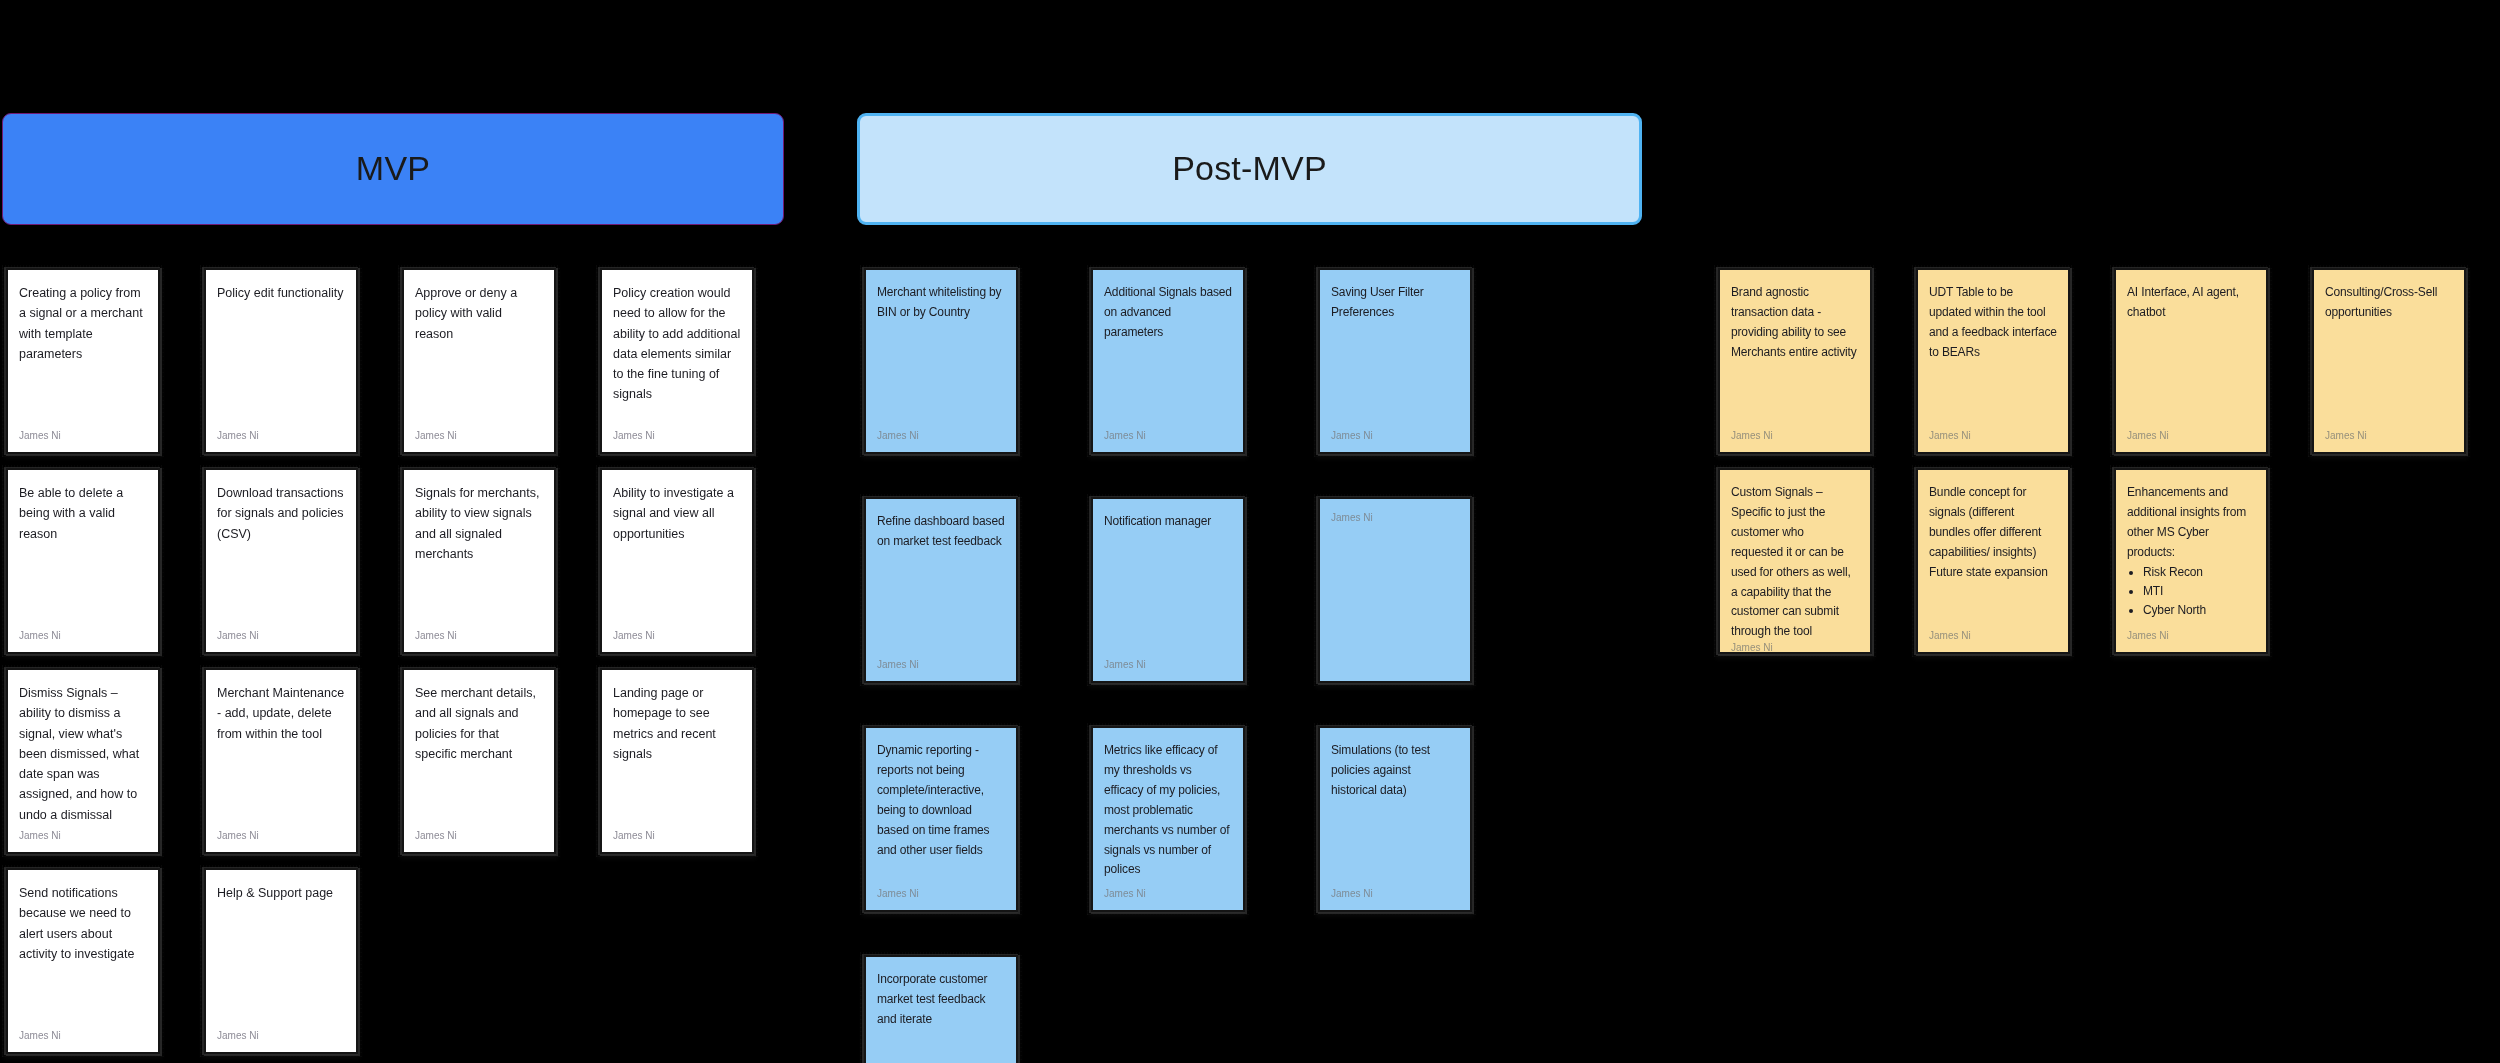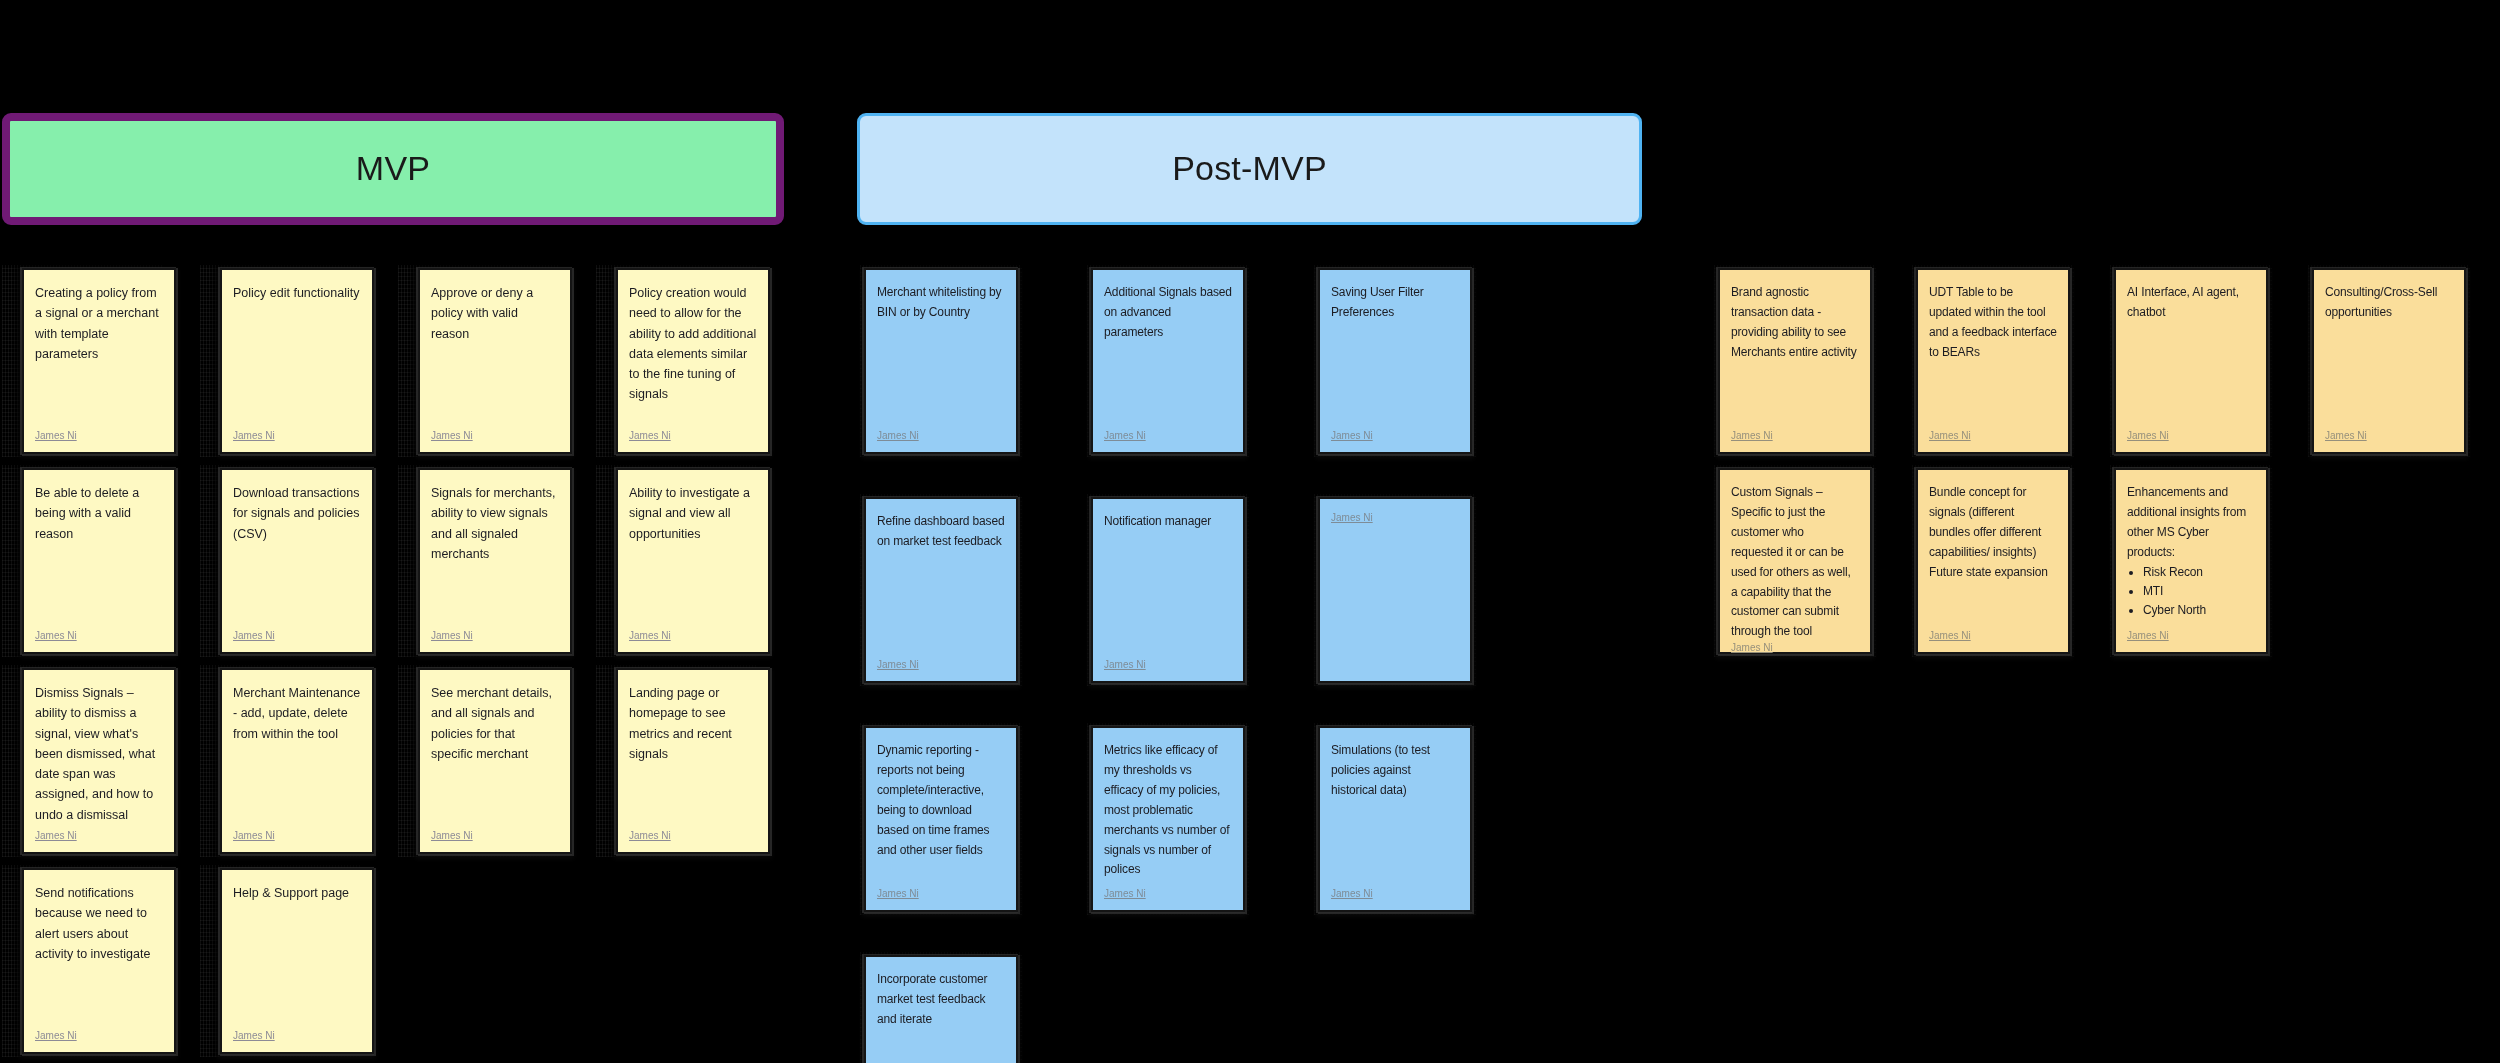--- a/index.html
+++ b/index.html
@@ -39,22 +39,22 @@
     font-size: 34px;
     font-weight: 400;
     color: #1a1a1a;
     letter-spacing: 0.2px;
     line-height: 1.1;
   }
 
   #hdr-mvp {
     left: 2px;
     width: 782px;
-    background: #86efac;
-    border: 8px solid #701a75;
+    background: #3b82f6;
+    border: 1px solid #701a75;
   }
   #hdr-post {
     left: 857px;
     width: 785px;
     background: #C3E3FB;
     border: 3px solid #4FB3F2;
   }
   #hdr-north {
     left: 1718px;
     width: 782px;
@@ -133,25 +133,24 @@
     margin: 0;
     padding-left: 16px;
   }
   .note-text li { line-height: 1.6; }
 
   .note-author {
     font-size: 10px;
     color: #8f8f96;
     line-height: 1.2;
     padding-bottom: 2px;
-    text-decoration: underline;
-  }
-
-  
-  .note.purple { background: #fef9c3; margin-left: 16px; }
+  }
+
+  
+  .note.purple { background: #ffffff; }
   .note.blue   { background: #96CDF5; }
   .note.yellow { background: #FADE9B; }
 
   .note.purple .note-author { color: #8d8b96; }
   .note.blue   .note-author { color: #7e8c97; }
   .note.yellow .note-author { color: #96907c; }
 
   
   #notes-post .note-text,
   #notes-north .note-text {

